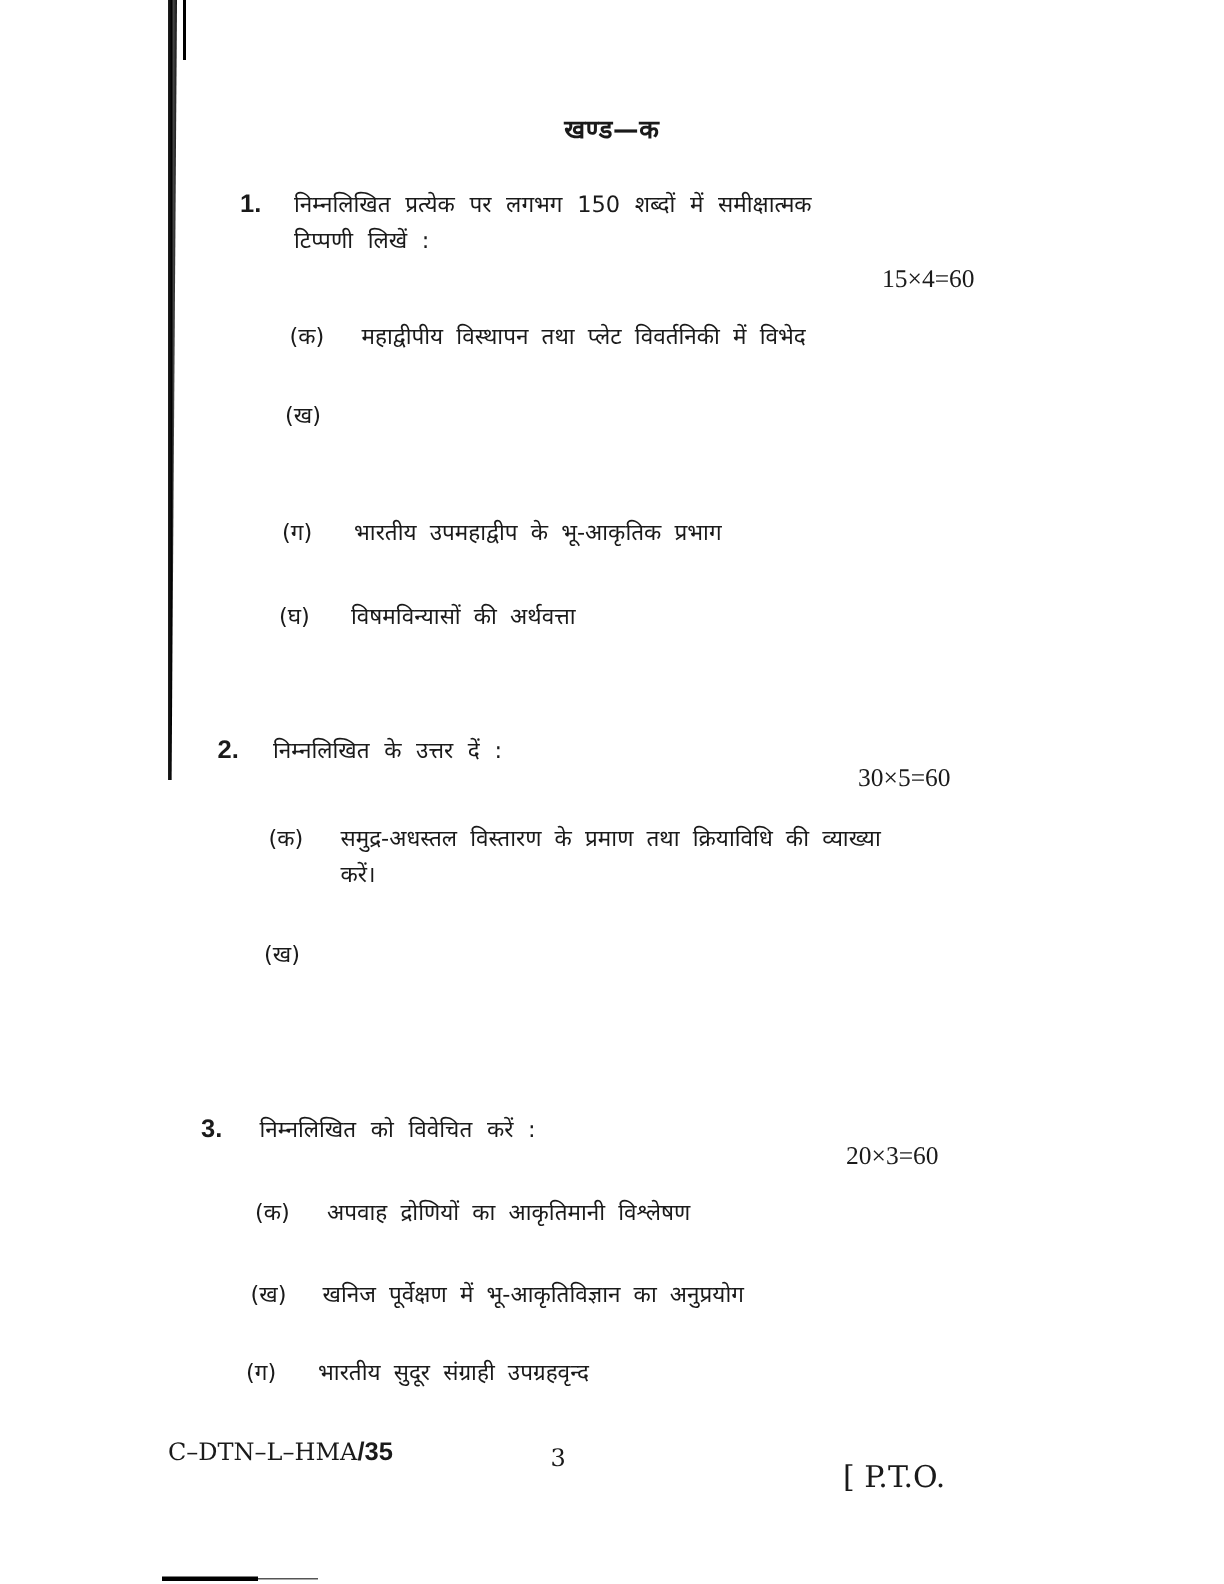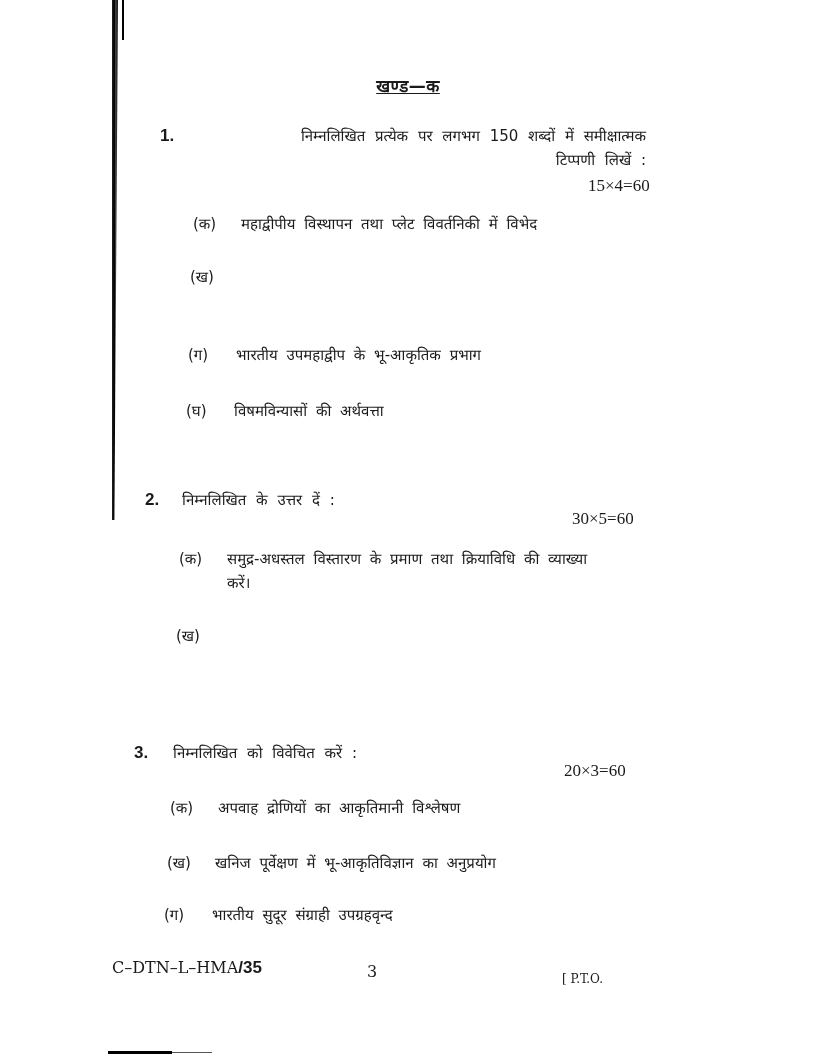--- a/index.html
+++ b/index.html
@@ -35,21 +35,20 @@
     .section-title {
       position: absolute;
       left: 0;
       width: 816px;
       top: 74px;
       text-align: center;
       font-size: 17px;
       font-weight: bold;
       letter-spacing: 0.5px;
       padding-left: 0;
-      text-decoration: underline;
     }
     .section-title span { margin-left: 0px; }
     .qnum {
       position: absolute;
       font-family: "Liberation Sans", "DejaVu Sans", sans-serif;
       font-weight: bold;
       font-size: 17px;
     }
     .qtext {
       position: absolute;
@@ -93,21 +92,21 @@
       left: 367px;
       top: 962px;
       font-family: "DejaVu Serif", "Liberation Serif", serif;
       font-size: 16px;
     }
     .footer-pto {
       position: absolute;
       left: 562px;
       top: 972px;
       font-family: "DejaVu Serif", "Liberation Serif", serif;
-      font-size: 12px;
+      font-size: 20px;
     }
     .bottom-rule {
       position: absolute;
       left: 108px;
       top: 1051px;
       width: 64px;
       height: 3px;
       background: #000;
     }
     .bottom-rule-2 {
@@ -124,21 +123,21 @@
 
 <div class="binding-bar"></div>
 <div class="binding-bar-thin"></div>
 
 <div class="section-title">
   <span>खण्ड—क</span>
 </div>
 
 <div>
   <div class="qnum" style="left:160px; top:126px;">1.</div>
-  <div class="qtext" style="left:196px; top:124px; width:450px;text-align:right;">
+  <div class="qtext" style="left:196px; top:124px; width:450px;">
     <div>निम्नलिखित प्रत्येक पर लगभग 150 शब्दों में समीक्षात्मक</div>
     <div>टिप्पणी लिखें :</div>
   </div>
   <div class="marks" style="left:588px; top:176px;">15×4=60</div>
 
   <div class="sub" style="left:193px; top:212px; width:440px;">
     <span class="label">(क)</span>
     <span class="text">महाद्वीपीय विस्थापन तथा प्लेट विवर्तनिकी में विभेद</span>
   </div>
   <div class="sub" style="left:190px; top:265px; width:440px;">

